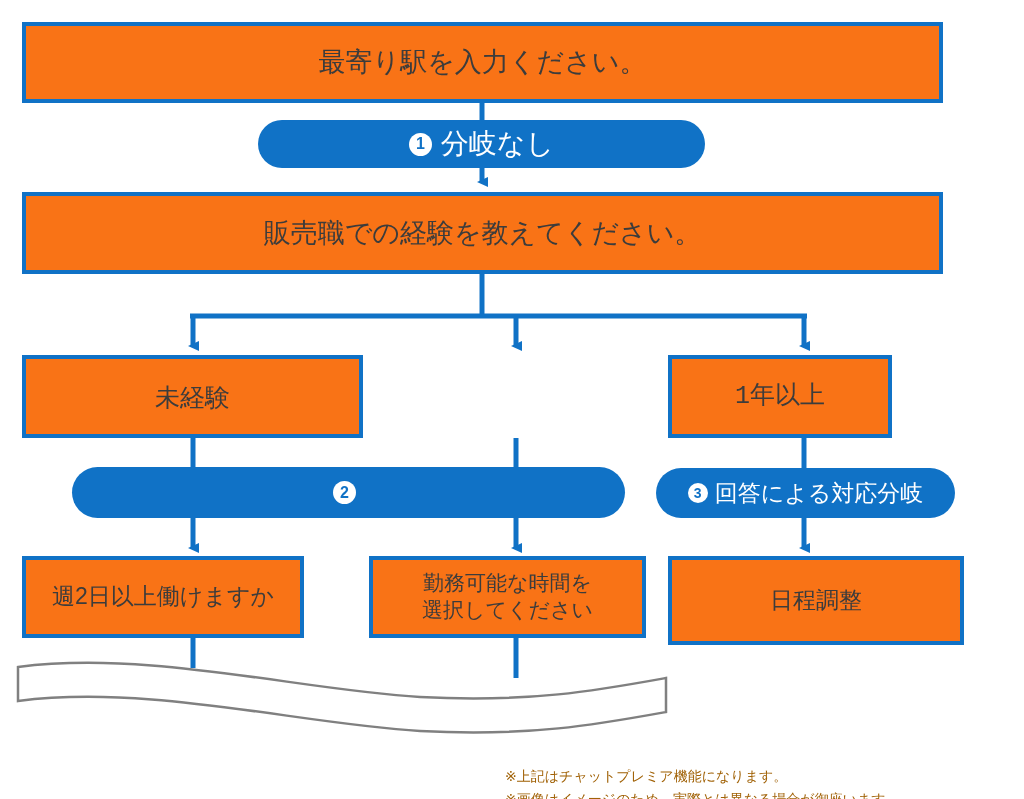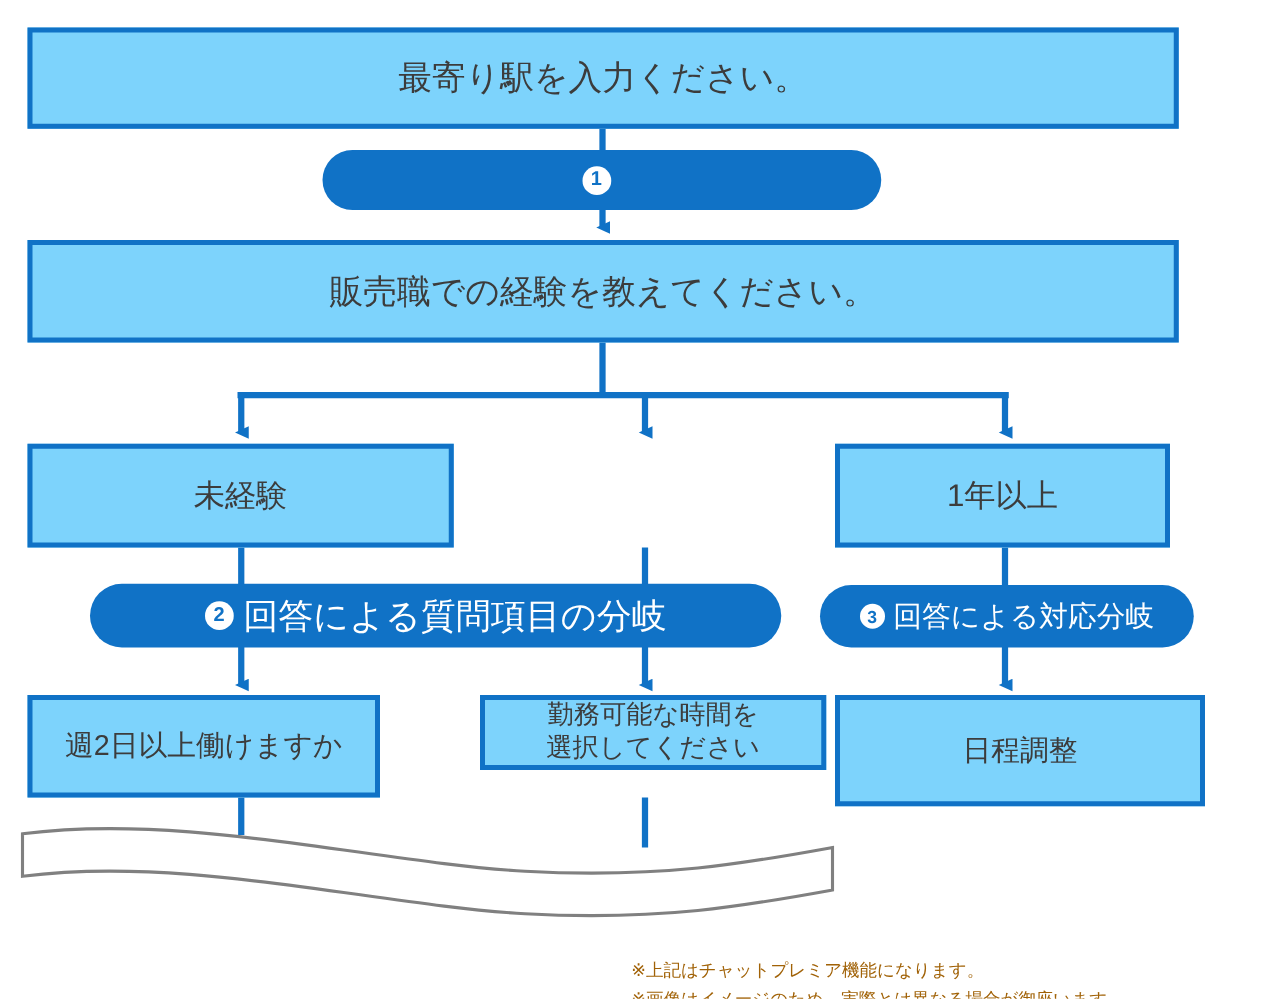--- a/index.html
+++ b/index.html
@@ -25,21 +25,21 @@
     position: absolute;
     left: 0;
     top: 0;
     width: 1024px;
     height: 799px;
     pointer-events: none;
   }
   .node {
     position: absolute;
     box-sizing: border-box;
-    background: #7dd3fc;
+    background: #f97316;
     border: 4px solid #1072c6;
     display: flex;
     align-items: center;
     justify-content: center;
     text-align: center;
     color: #3c3c3c;
     line-height: 1.28;
   }
   .node .label {
     display: block;
@@ -127,50 +127,50 @@
     <path d="M18,667 C 150,650 300,690 420,697 C 530,703 600,690 666,678
              L666,712 C 600,724 530,737 420,731 C 300,724 150,684 18,701 Z" fill="#ffffff" stroke="#808080" stroke-width="2.5"></path>
   </svg>
 
   <div class="node node-lg" style="left:22px; top:22px; width:921px; height:81px;">
     <span class="label">最寄り駅を入力ください。</span>
   </div>
 
   <div class="pill pill-1" style="left:258px; top:120px; width:447px; height:48px;">
     <span class="num">1</span>
+    <span>分岐なし</span>
   </div>
 
   <div class="node node-lg" style="left:22px; top:192px; width:921px; height:82px;">
     <span class="label">販売職での経験を教えてください。</span>
   </div>
 
   <div class="node node-md" style="left:22px; top:355px; width:341px; height:83px;">
     <span class="label">未経験</span>
   </div>
 
 
-  <div class="node node-md" style="left:668px; top:355px; width:268px; height:83px;">
+  <div class="node node-md" style="left:668px; top:355px; width:224px; height:83px;font-family:Liberation Mono, monospace;">
     <span class="label">1年以上</span>
   </div>
 
   <div class="pill pill-2" style="left:72px; top:467px; width:553px; height:51px;">
     <span class="num">2</span>
-    <span>回答による質問項目の分岐</span>
   </div>
 
   <div class="pill pill-3" style="left:656px; top:468px; width:299px; height:50px;">
     <span class="num">3</span>
     <span>回答による対応分岐</span>
   </div>
 
   <div class="node node-sm" style="left:22px; top:556px; width:282px; height:82px;">
     <span class="label">週2日以上働けますか</span>
   </div>
 
-  <div class="node node-xs" style="left:384px; top:556px; width:277px; height:60px;">
+  <div class="node node-xs" style="left:369px; top:556px; width:277px; height:82px;">
     <span class="label">勤務可能な時間を
 選択してください</span>
   </div>
 
   <div class="node node-sm" style="left:668px; top:556px; width:296px; height:89px;">
     <span class="label">日程調整</span>
   </div>
 
   <div class="footnote" style="left:505px; top:744px; width:510px;">
     <span>※上記はチャットプレミア機能になります。</span>

